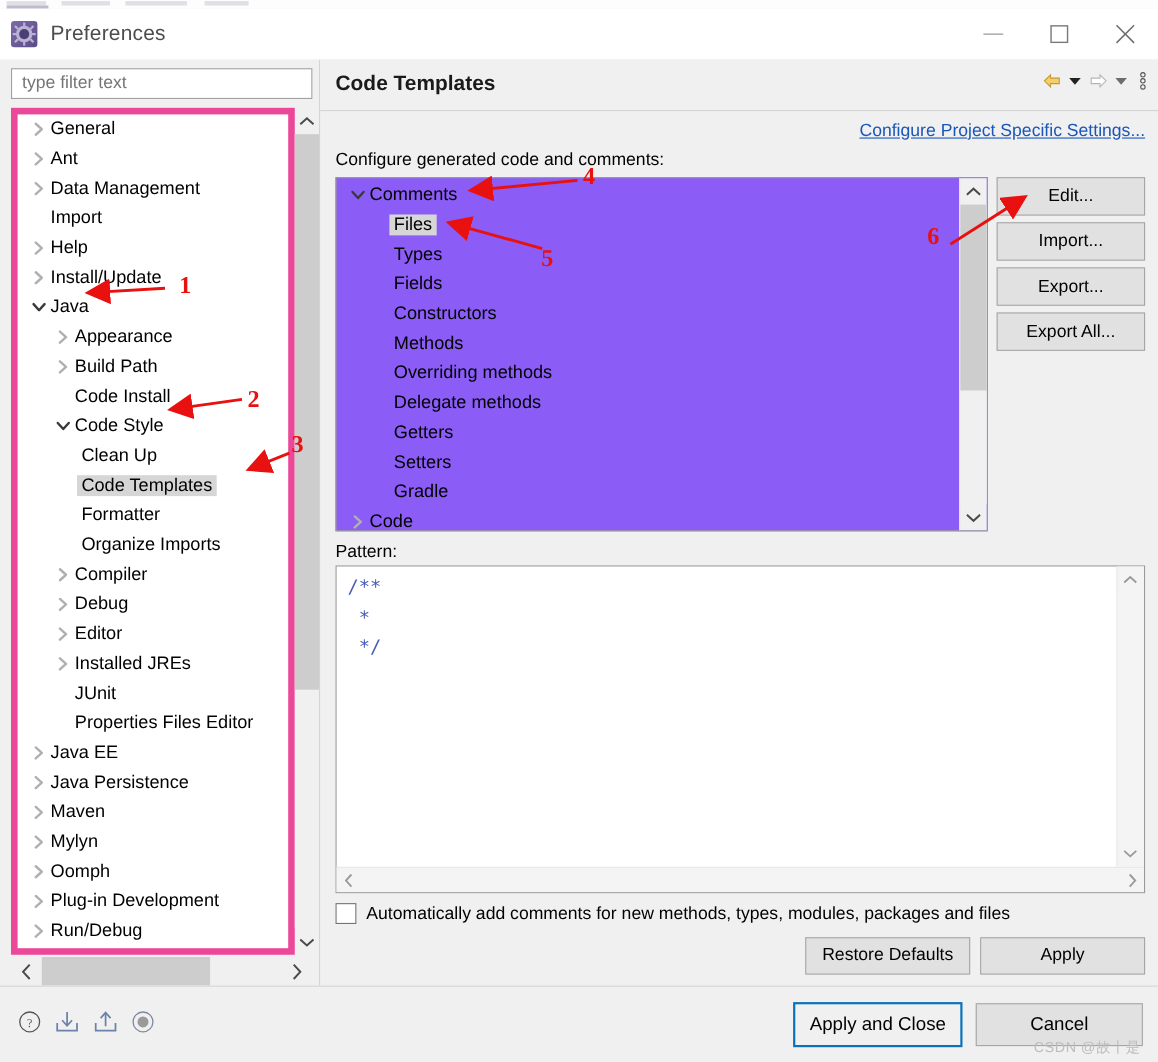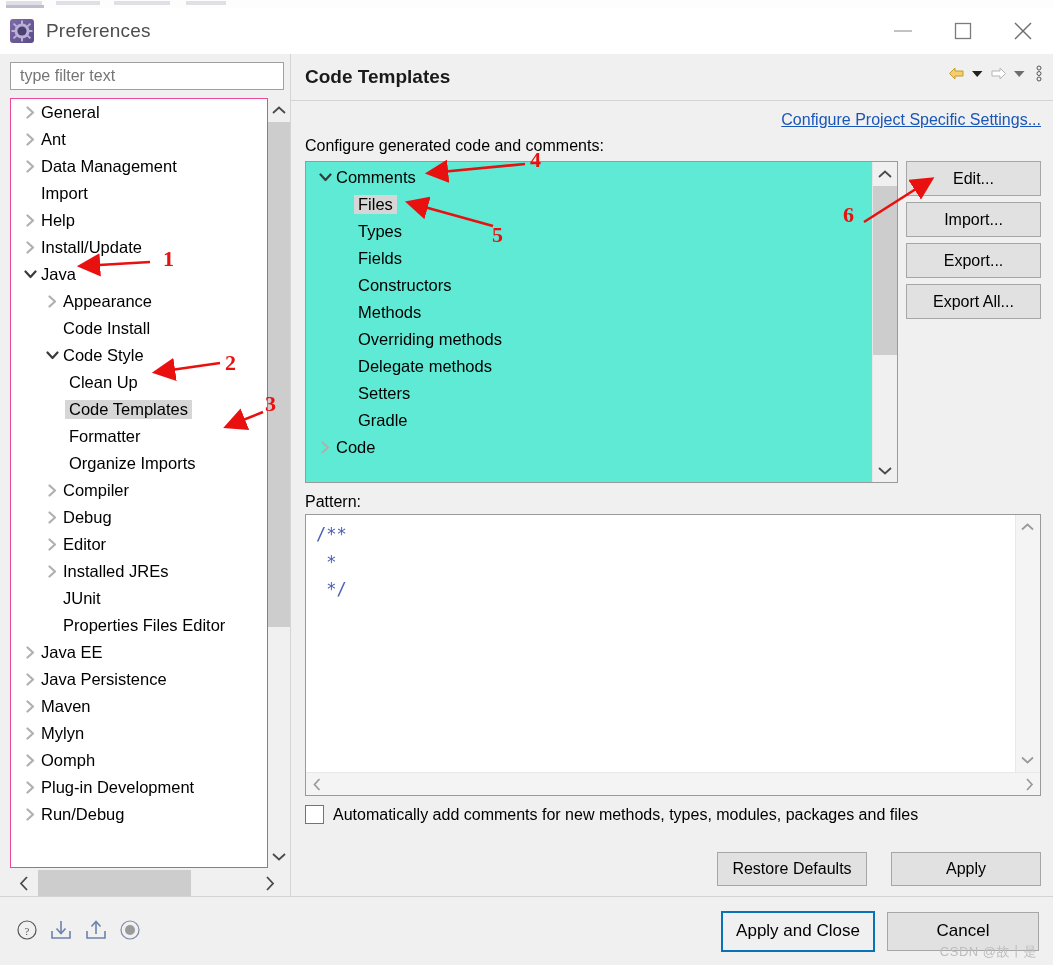--- a/index.html
+++ b/index.html
@@ -28,21 +28,21 @@
   
   .split{flex:1 1 auto;display:flex;min-height:0;background:#f0f0f0;padding:0 0 0 0;}
 
   
   .left{width:290px;flex:0 0 290px;display:flex;flex-direction:column;padding:8px 0 0 10px;box-sizing:border-box;}
   .filter-box{height:28px;border:1px solid #a0a0a0;background:#fff;display:flex;align-items:center;
     padding:0 7px;box-sizing:border-box;margin-right:6px;}
   .filter-box input{border:0;outline:0;width:100%;font-size:16px;color:#6e6e6e;
     font-family:inherit;background:transparent;}
   .tree-wrap{flex:1 1 auto;margin-top:8px;position:relative;display:flex;min-height:0;}
-  .tree{flex:1 1 auto;background:#fff;border:1px solid #ec4899;overflow:hidden;position:relative;}
+  .tree{flex:1 1 auto;background:#fff;border:6px solid #ec4899;overflow:hidden;position:relative;}
   .trow{height:27px;display:flex;align-items:center;white-space:nowrap;padding-left:8px;font-size:16.5px;}
   .trow .tw{width:22px;flex:0 0 22px;display:flex;align-items:center;justify-content:center;}
   .trow .tw svg{display:block;}
   .trow.sel .lbl{background:#d6d6d6;padding:1px 4px;margin-left:-4px;}
   .ind1{padding-left:8px;}
   .ind2{padding-left:30px;}
   .ind3{padding-left:36px;}
   .lbl{line-height:1;}
 
   
@@ -63,42 +63,42 @@
     padding:0 12px 0 14px;position:relative;background:#f0f0f0;}
   .rtitle{font-size:19px;font-weight:bold;color:#1a1a1a;}
   .rnav{position:absolute;right:10px;top:0;height:46px;display:flex;align-items:flex-start;gap:5px;padding-top:10px;}
   .rnav span{display:flex;align-items:center;justify-content:center;height:18px;}
 
   .rbody{flex:1 1 auto;display:flex;flex-direction:column;padding:10px 12px 0 14px;min-height:0;box-sizing:border-box;}
   .cfg-link{text-align:right;font-size:16px;color:#1a56b8;text-decoration:underline;margin-bottom:8px;cursor:pointer;}
   .cfg-label{font-size:16px;margin-bottom:6px;}
 
   .tmpl-area{display:flex;gap:8px;height:322px;flex:0 0 322px;}
-  .tmpl-box{flex:1 1 auto;border:1px solid #9a9a9a;background:#5eead4;display:flex;min-width:0;justify-content:flex-end;}
+  .tmpl-box{flex:1 1 auto;border:1px solid #9a9a9a;background:#8b5cf6;display:flex;min-width:0;justify-content:flex-end;}
   .tmpl-list{flex:1 1 auto;overflow:hidden;padding-top:2px;}
   .tmpl-scroll{width:24px;flex:0 0 24px;background:#f0f0f0;display:flex;flex-direction:column;border-left:1px solid #e6e6e6;}
   .tmpl-scroll .strack{width:24px;}
   .tmpl-scroll .sthumb{width:24px;}
   .tmpl-scroll .sbtn{width:24px;}
   .btncol{width:135px;flex:0 0 135px;display:flex;flex-direction:column;gap:6px;}
   .btn{height:33px;border:1px solid #a6a6a6;background:#e1e1e1;font-size:16px;
     display:flex;align-items:center;justify-content:center;font-family:inherit;color:#000;cursor:default;}
 
   .pattern-label{font-size:16px;margin:10px 0 3px 0;}
   .pattern-box{flex:1 1 auto;border:1px solid #9a9a9a;background:#fff;display:flex;flex-direction:column;min-height:0;}
   .pattern-inner{flex:1 1 auto;display:flex;min-height:0;}
   .pattern-code{flex:1 1 auto;padding:6px 0 0 10px;font-family:"DejaVu Sans Mono","Liberation Mono",monospace;
     font-size:17px;color:#4a5fb5;line-height:1.62;white-space:pre;overflow:hidden;}
   .pattern-vsb{width:24px;flex:0 0 24px;background:#f4f4f4;display:flex;flex-direction:column;border-left:1px solid #e8e8e8;}
   .pattern-hsb{height:22px;flex:0 0 22px;background:#f4f4f4;display:flex;align-items:center;border-top:1px solid #e8e8e8;}
   .phbtn{width:22px;height:22px;display:flex;align-items:center;justify-content:center;}
 
   .chkrow{display:flex;align-items:center;margin-top:9px;font-size:16px;}
   .chkbox{width:17px;height:17px;border:1px solid #747474;background:#fff;flex:0 0 17px;margin-right:9px;}
-  .botbtns{display:flex;justify-content:flex-end;gap:24px;margin-top:28px;padding-bottom:10px;}
+  .botbtns{display:flex;justify-content:flex-end;gap:9px;margin-top:12px;padding-bottom:10px;}
   .botbtns .btn{width:148px;height:32px;}
 
   
   .footer{flex:0 0 68px;border-top:1px solid #d4d4d4;background:#f0f0f0;display:flex;align-items:center;
     padding:0 14px 0 16px;position:relative;}
   .ficons{display:flex;gap:11px;align-items:center;}
   .fbtns{margin-left:auto;display:flex;gap:12px;align-items:center;}
   .btn-primary{height:37px;width:150px;border:2px solid #0a72b8;background:#f0f0f0;
     display:flex;align-items:center;justify-content:center;font-size:17px;font-family:inherit;}
   .btn-cancel{height:37px;width:150px;border:1px solid #a6a6a6;background:#e1e1e1;
@@ -219,20 +219,28 @@
               </span>
               <span class="lbl">Java</span>
             </div>
             <div class="trow ind2">
               <span class="tw">
                 <svg width="11" height="13">
                   <polyline points="2.5,1.5 8,6.5 2.5,11.5" fill="none" stroke="#b0b0b0" stroke-width="2.2" stroke-linecap="round" stroke-linejoin="round"></polyline>
                 </svg>
               </span>
               <span class="lbl">Appearance</span>
+            </div>
+            <div class="trow ind2">
+              <span class="tw">
+                <svg width="11" height="13">
+                  <polyline points="2.5,1.5 8,6.5 2.5,11.5" fill="none" stroke="#b0b0b0" stroke-width="2.2" stroke-linecap="round" stroke-linejoin="round"></polyline>
+                </svg>
+              </span>
+              <span class="lbl">Build Path</span>
             </div>
             <div class="trow ind2">
               <span class="tw"></span>
               <span class="lbl">Code Install</span>
             </div>
             <div class="trow ind2">
               <span class="tw">
                 <svg width="13" height="11">
                   <polyline points="1.5,2.5 6.5,8 11.5,2.5" fill="none" stroke="#3a3a3a" stroke-width="2.2" stroke-linecap="round" stroke-linejoin="round"></polyline>
                 </svg>
@@ -454,20 +462,24 @@
                   <span class="tw"></span>
                   <span class="lbl">Methods</span>
                 </div>
                 <div class="trow ind2">
                   <span class="tw"></span>
                   <span class="lbl">Overriding methods</span>
                 </div>
                 <div class="trow ind2">
                   <span class="tw"></span>
                   <span class="lbl">Delegate methods</span>
+                </div>
+                <div class="trow ind2">
+                  <span class="tw"></span>
+                  <span class="lbl">Getters</span>
                 </div>
                 <div class="trow ind2">
                   <span class="tw"></span>
                   <span class="lbl">Setters</span>
                 </div>
                 <div class="trow ind2">
                   <span class="tw"></span>
                   <span class="lbl">Gradle</span>
                 </div>
                 <div class="trow ind1">

